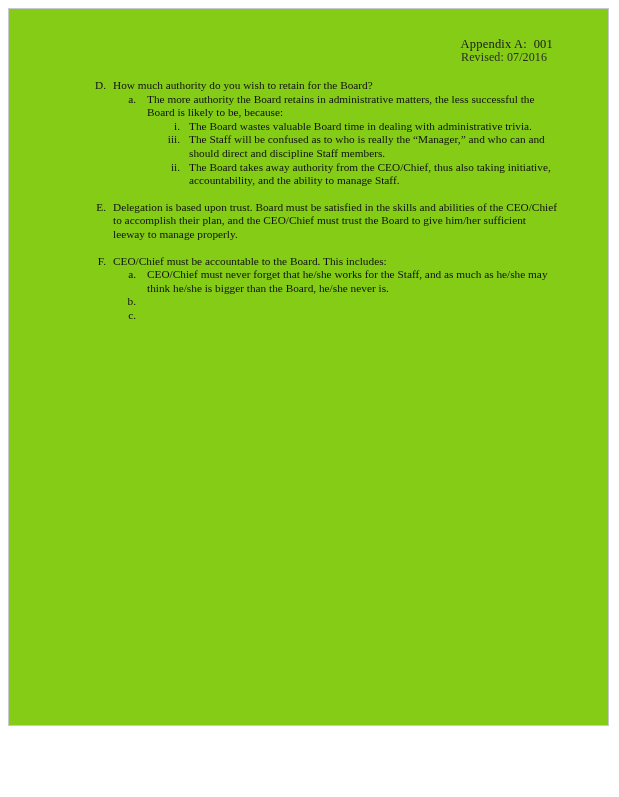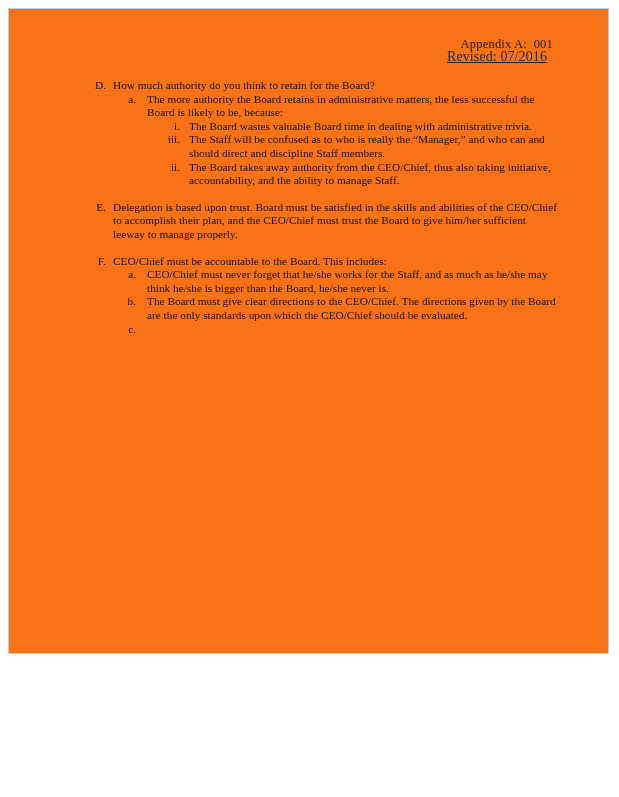--- a/index.html
+++ b/index.html
@@ -12,22 +12,22 @@
     height: 797px;
     font-family: "Liberation Serif", "DejaVu Serif", serif;
     overflow: hidden;
   }
 
   .page {
     position: absolute;
     left: 8px;
     top: 8px;
     width: 601px;
-    height: 646px;
-    background: #f97316;
+    height: 718px;
+    background: #84cc16;
     border: 1px solid #c9c9c9;
     box-sizing: border-box;
     overflow: hidden;
   }
 
   
   .header {
     position: absolute;
     left: 0;
     top: 28px;
@@ -37,27 +37,26 @@
     box-sizing: border-box;
   }
   .header-title {
     font-size: 12.5px;
     color: #1a1a1a;
     letter-spacing: 0.2px;
     line-height: 14px;
     white-space: pre;
   }
   .header-sub {
-    font-size: 14px;
+    font-size: 12px;
     color: #2b2b2b;
     line-height: 12px;
     letter-spacing: 0.1px;
     padding-right: 6px;
     white-space: pre;
-    text-decoration: underline;
   }
 
   
   .content {
     position: absolute;
     left: 81px;
     top: 70px;
     width: 470px;
     font-size: 11.3px;
     line-height: 13.6px;
@@ -106,21 +105,21 @@
   <div class="header">
     <div class="header-title">Appendix A:  001</div>
     <div class="header-sub">Revised: 07/2016</div>
   </div>
 
   <div class="content">
 
     <div class="block">
       <div class="item lvl1">
         <span class="marker">D.</span>
-        <span class="itemtext">How much authority do you think to retain for the Board?</span>
+        <span class="itemtext">How much authority do you wish to retain for the Board?</span>
       </div>
       <div class="item lvl2">
         <span class="marker">a.</span>
         <span class="itemtext">The more authority the Board retains in administrative matters, the less successful the Board is likely to be, because:</span>
       </div>
       <div class="item lvl3">
         <span class="marker">i.</span>
         <span class="itemtext">The Board wastes valuable Board time in dealing with administrative trivia.</span>
       </div>
       <div class="item lvl3">
@@ -144,21 +143,20 @@
       <div class="item lvl1">
         <span class="marker">F.</span>
         <span class="itemtext">CEO/Chief must be accountable to the Board.  This includes:</span>
       </div>
       <div class="item lvl2">
         <span class="marker">a.</span>
         <span class="itemtext">CEO/Chief must never forget that he/she works for the Staff, and as much as he/she may think he/she is bigger than the Board, he/she never is.</span>
       </div>
       <div class="item lvl2">
         <span class="marker">b.</span>
-        <span class="itemtext">The Board must give clear directions to the CEO/Chief.  The directions given by the Board are the only standards upon which the CEO/Chief should be evaluated.</span>
       </div>
       <div class="item lvl2">
         <span class="marker">c.</span>
       </div>
     </div>
 
   </div>
 </div>
 
 </body></html>

